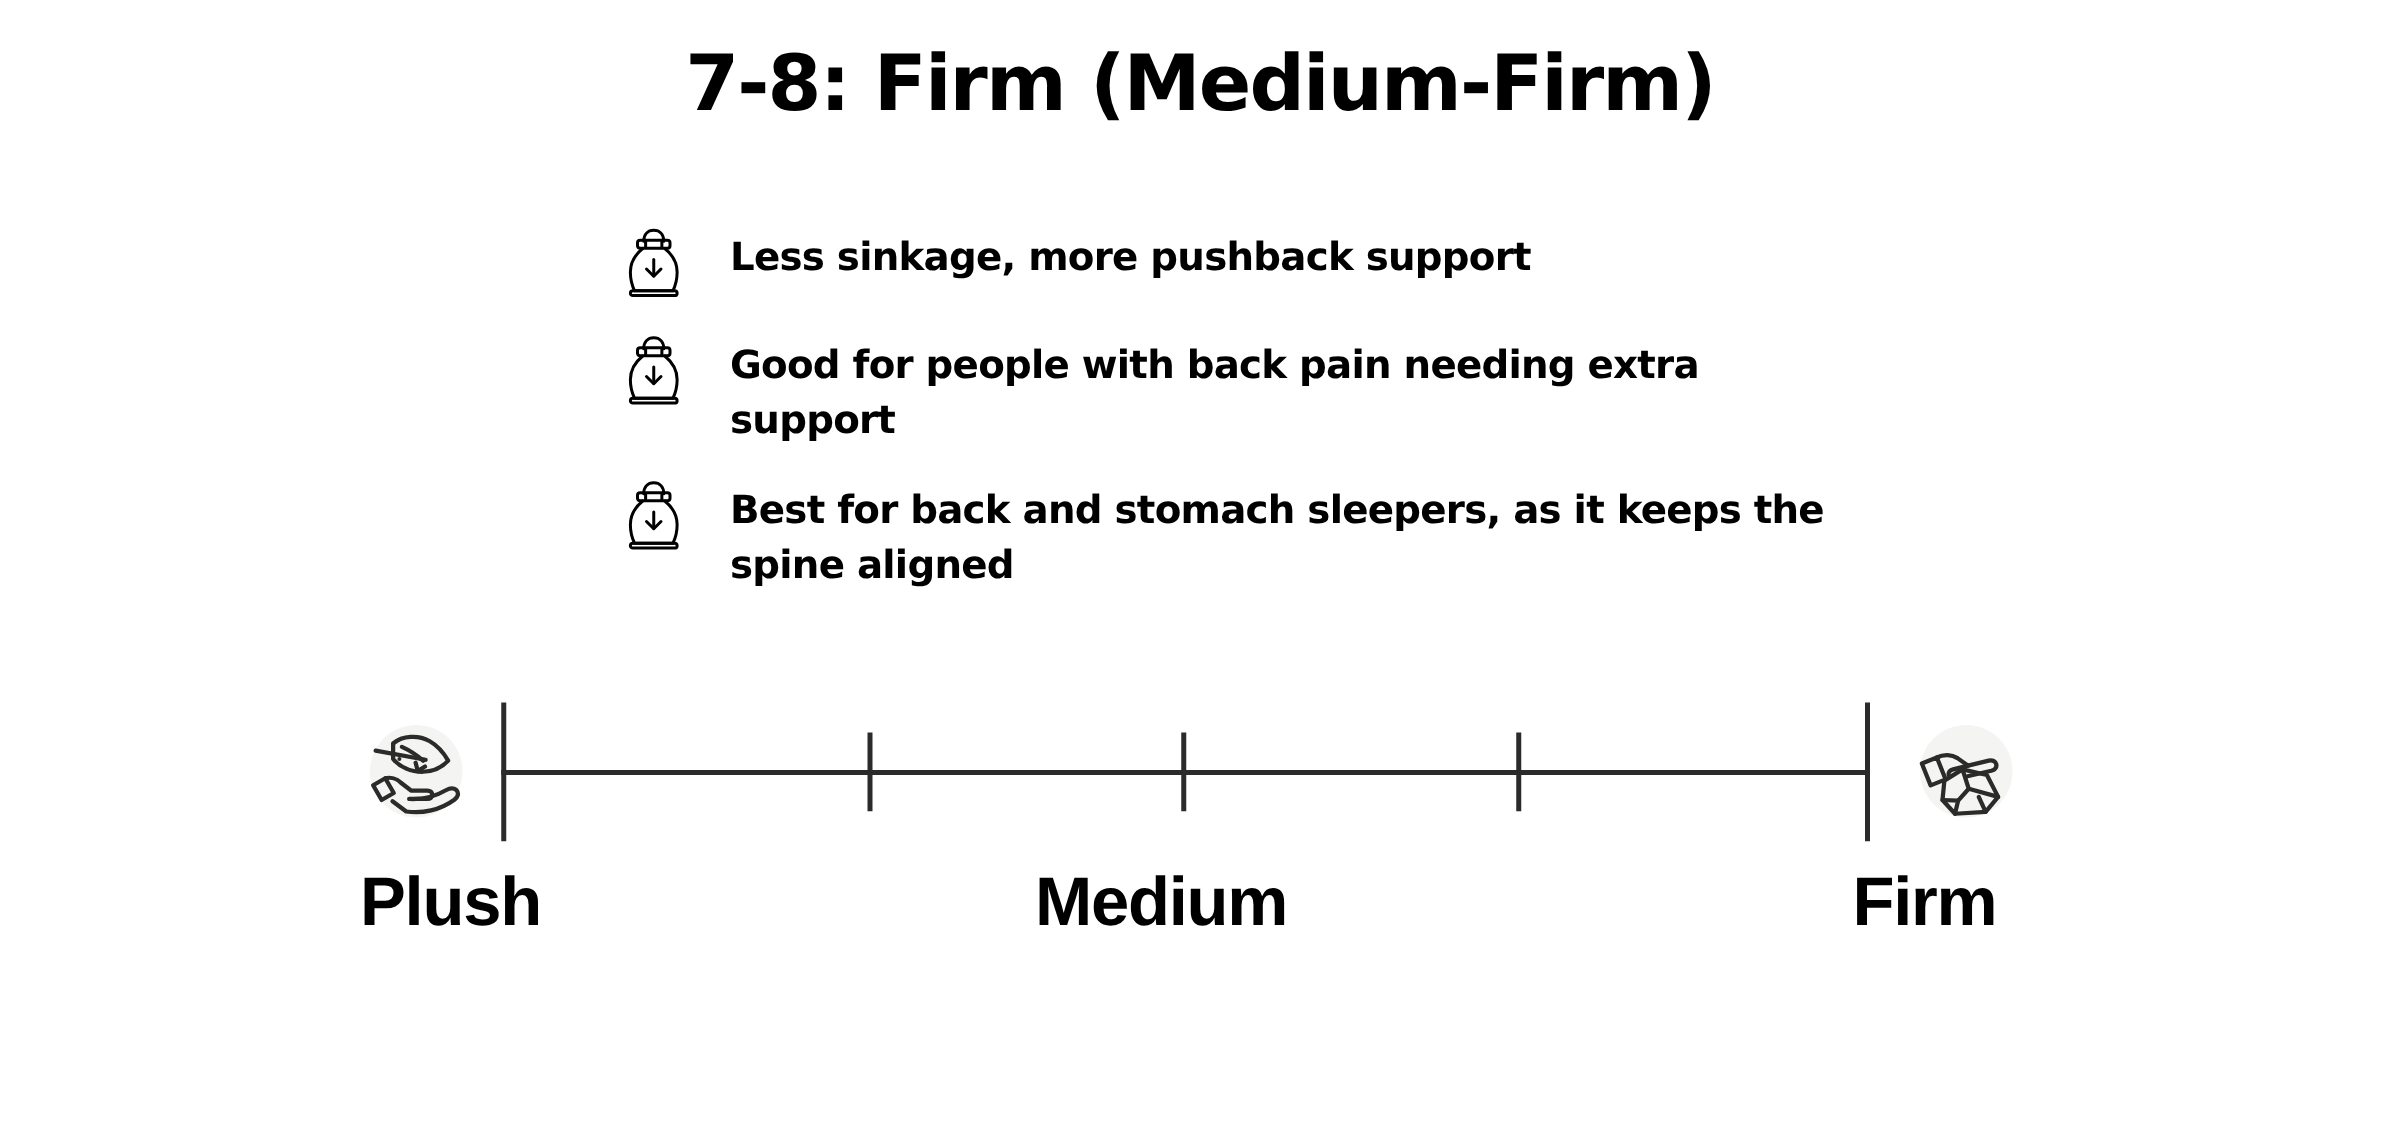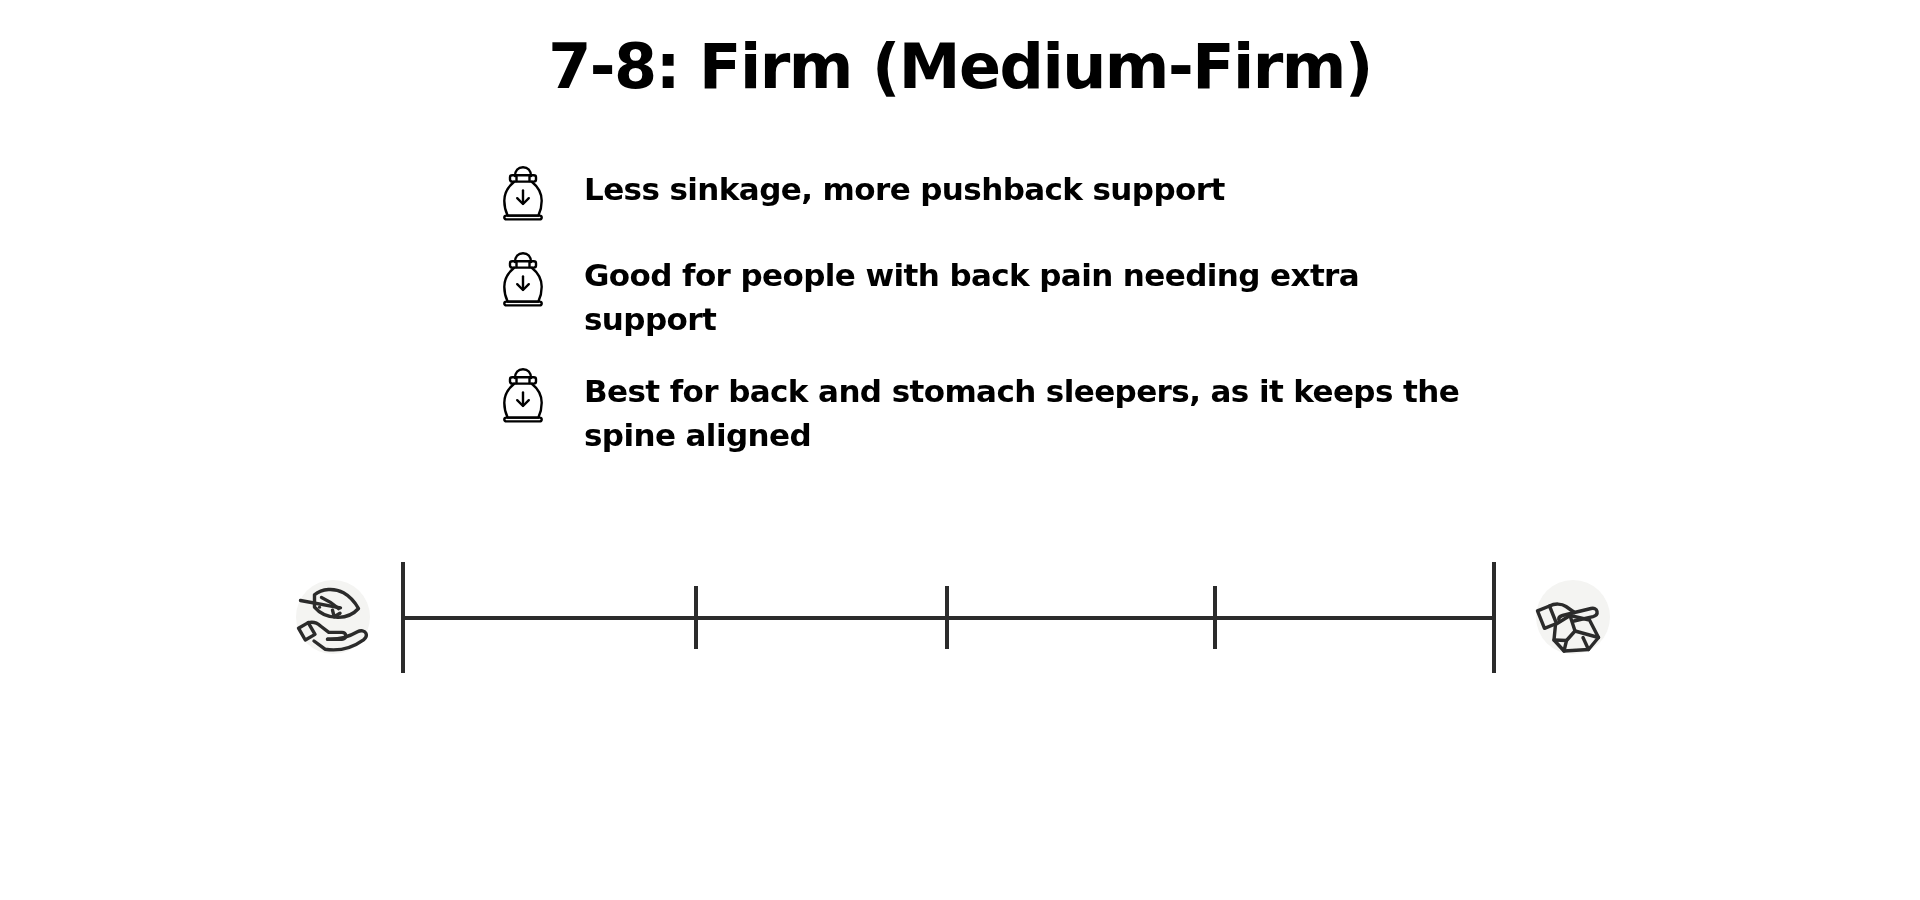--- a/index.html
+++ b/index.html
@@ -33,21 +33,21 @@
     line-height: 78px;
     letter-spacing: -1.5px;
     color: #000000;
     white-space: nowrap;
   }
 
   
   .bullets {
     position: absolute;
     left: 500px;
-    top: 161px;
+    top: 178px;
     width: 980px;
   }
   .bullet {
     position: relative;
     display: flex;
     align-items: flex-start;
     margin-bottom: 22px;
   }
   .bullet:last-child { margin-bottom: 0; }
 
@@ -242,14 +242,19 @@
         <path d="M60.5 75.5 L55 63.5"></path>
 
         <path d="M9.5 36.8 L21.5 32 L28.5 49.5 L16.5 54.3 Z"></path>
         <path d="M21.5 32 C26.8 29.2 33.5 29.5 38 32.5 L46.5 38.5 L63 34.5 C66 33.8 68.5 35 69 37.4 C69.5 39.8 68 41.8 65 42.6 L46 47"></path>
         <path d="M46.5 38.5 L34.5 41.5 C32 42.1 30.5 43.8 30.8 45.8"></path>
       </svg>
     </div>
 
   </div>
 
+  <div class="scale-labels">
+    <div class="scale-label" id="label-plush">Plush</div>
+    <div class="scale-label" id="label-medium">Medium</div>
+    <div class="scale-label" id="label-firm">Firm</div>
+  </div>
 
 </div>
 
 </body></html>

